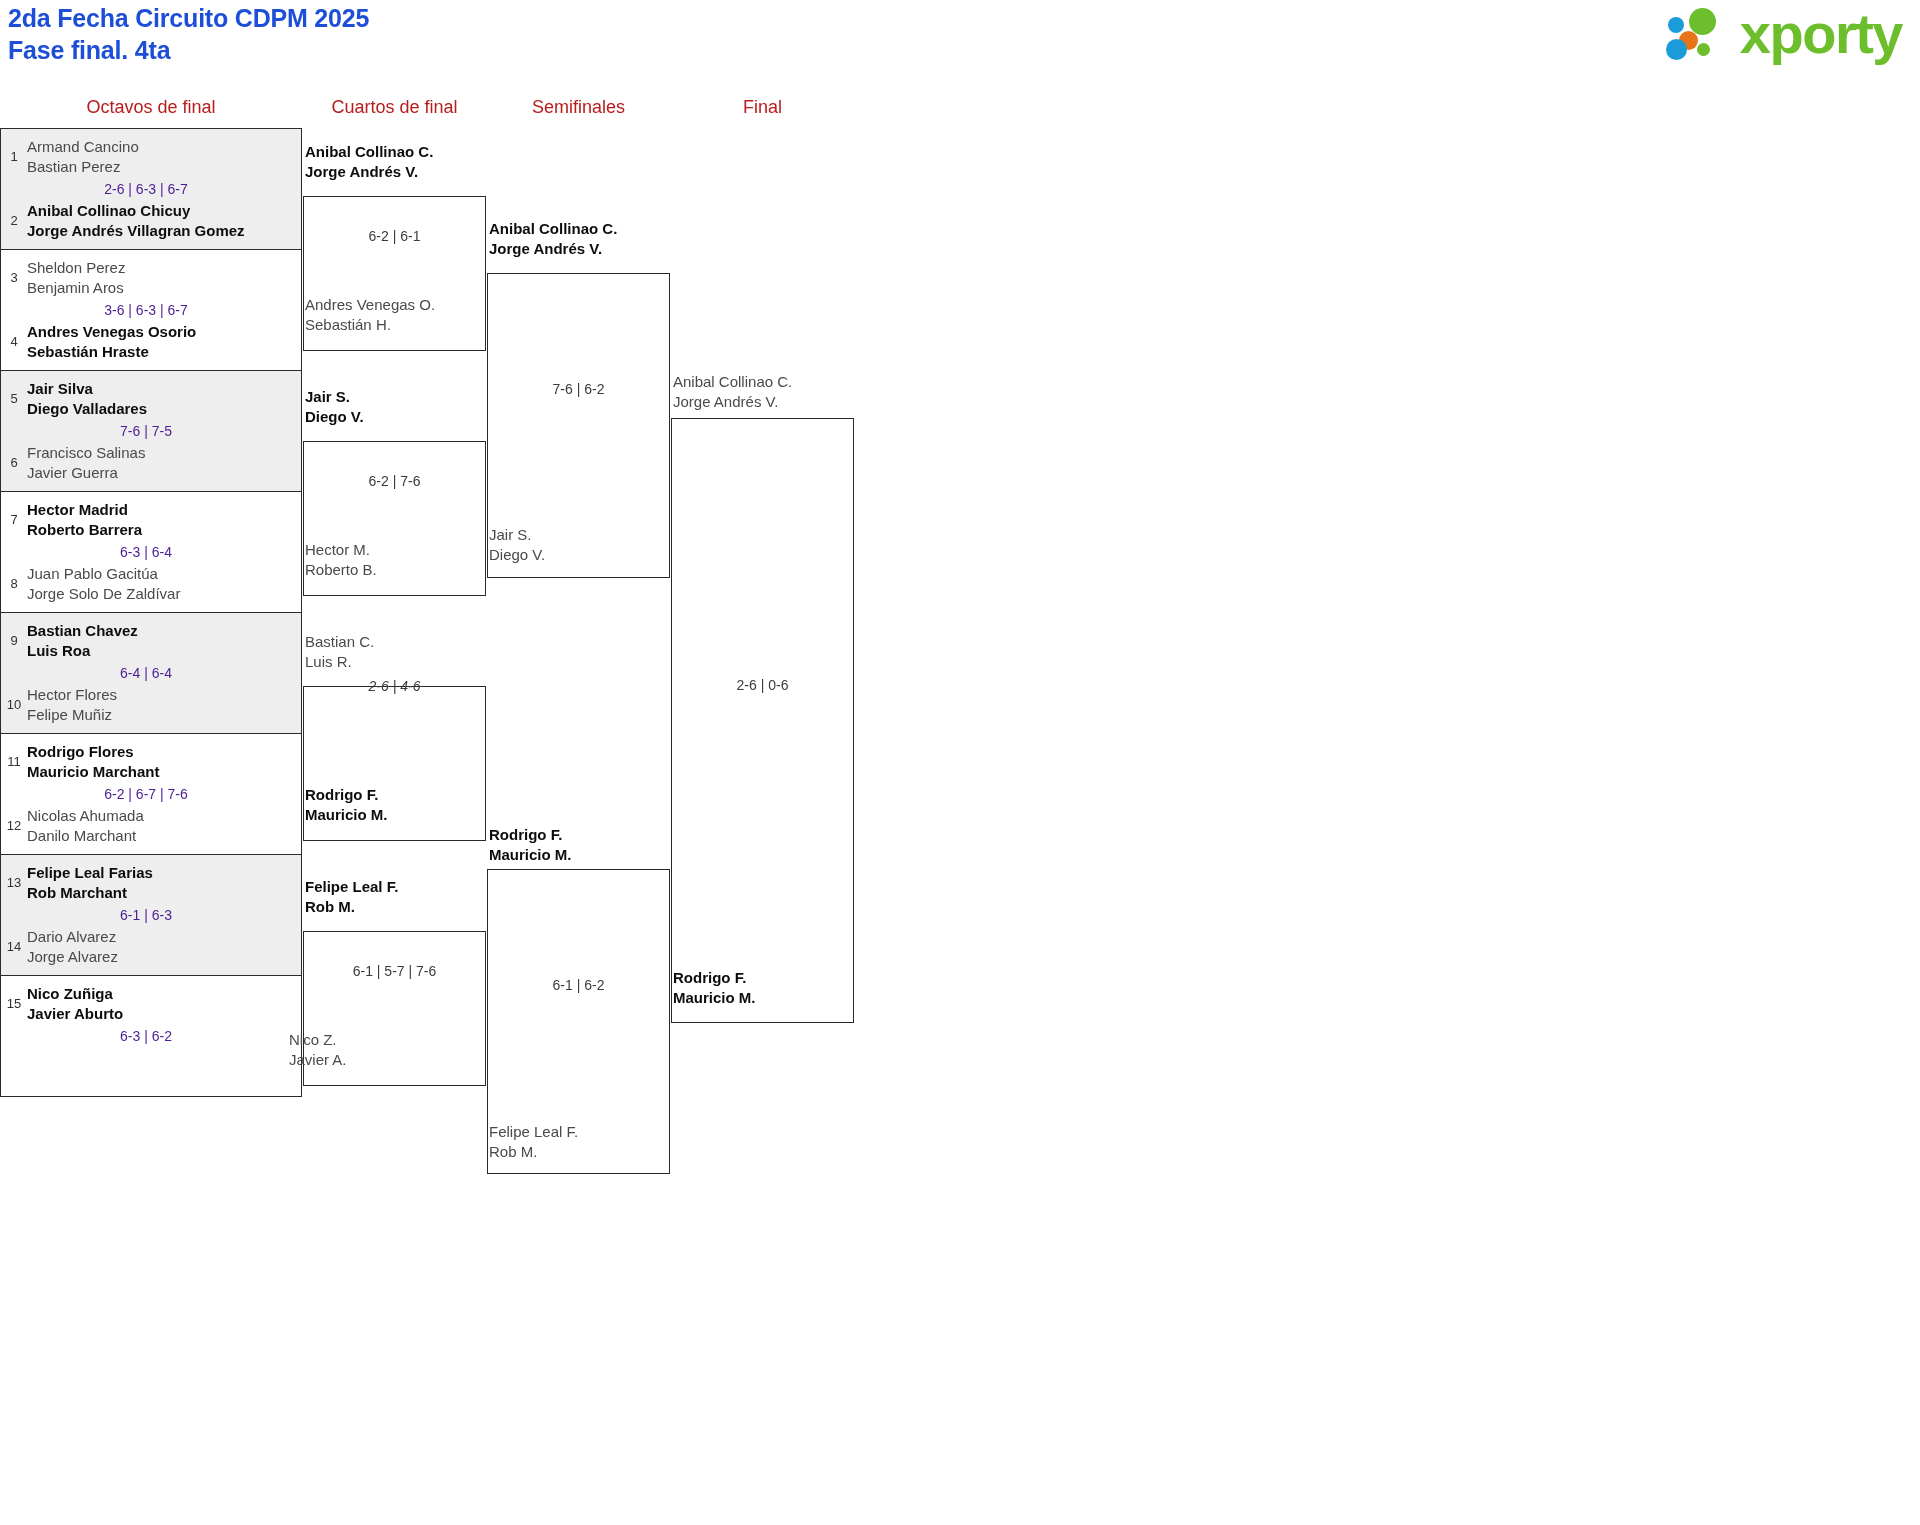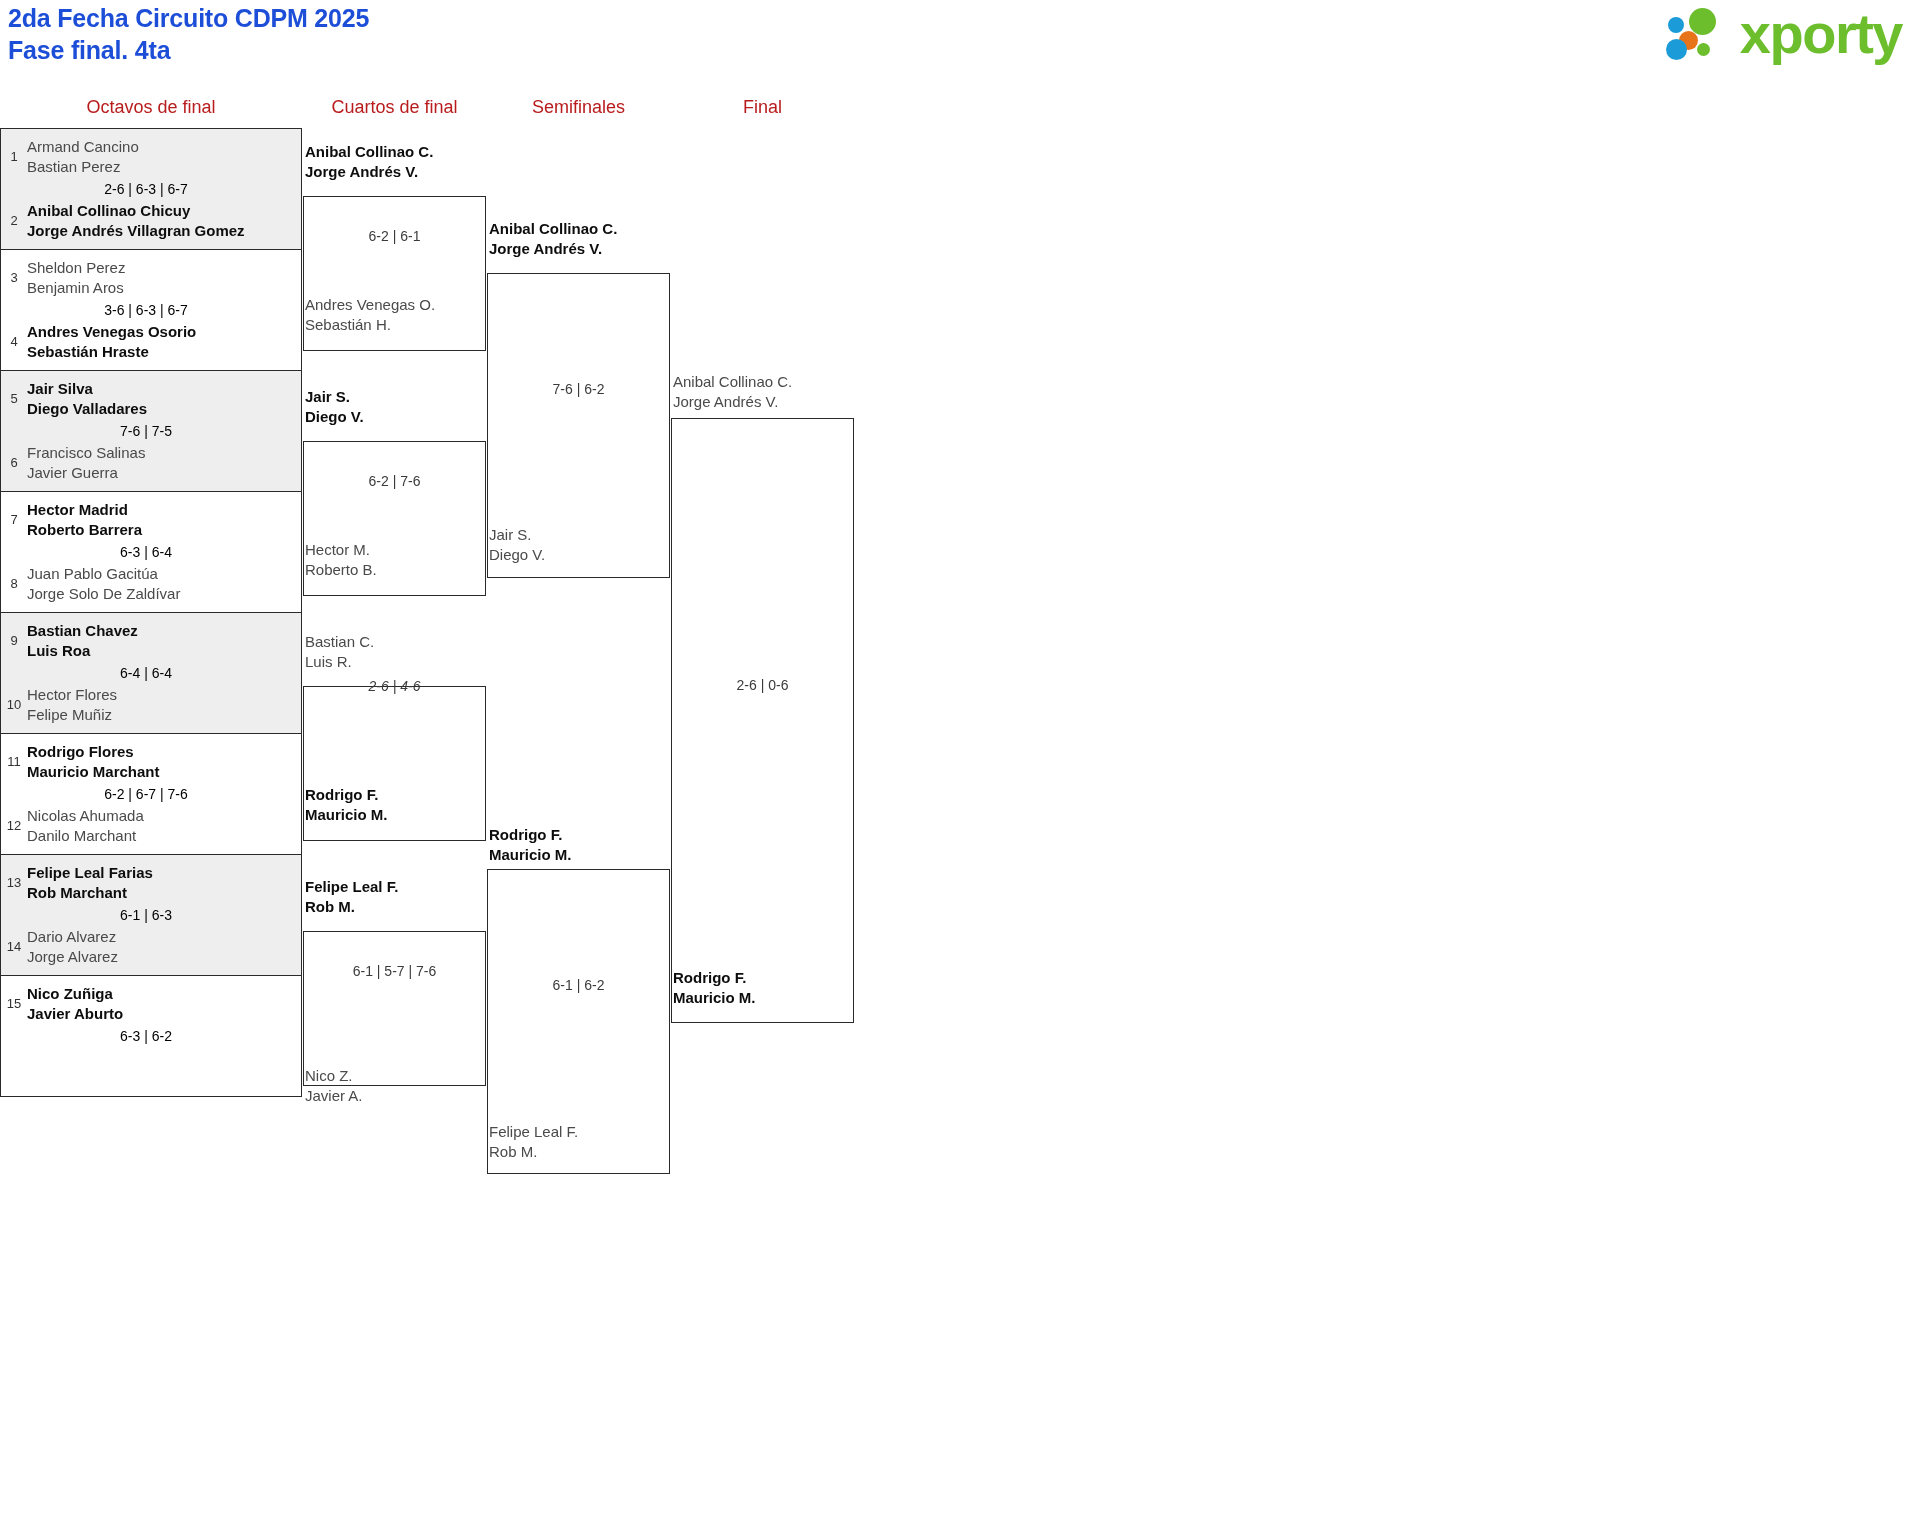--- a/index.html
+++ b/index.html
@@ -108,21 +108,21 @@
     white-space: nowrap;
   }
   .r1-names.winner { color: #0d0d0d; font-weight: bold; }
   .r1-score {
     position: absolute;
     left: 0; right: 10px;
     top: 50%;
     transform: translateY(-50%);
     text-align: center;
     font-size: 14px;
-    color: #000000;
+    color: #4c1d95;
     white-space: nowrap;
   }
 
   
   .conn-box {
     position: absolute;
     border: 1.6px solid #2a2a2a;
     background: transparent;
   }
   .conn-score {
@@ -340,21 +340,21 @@
     <div>Rodrigo F.</div>
     <div>Mauricio M.</div>
   </div>
 
   <div class="adv-team winner" style="left:305px; top:877px;">
     <div>Felipe Leal F.</div>
     <div>Rob M.</div>
   </div>
   <div class="conn-box" style="left:303px; top:931px; width:183px; height:155px;"></div>
   <div class="conn-score" style="left:303px; top:963px; width:183px;">6-1 | 5-7 | 7-6</div>
-  <div class="adv-team" style="left:305px; top:1030px;margin-top:36px;">
+  <div class="adv-team" style="left:289px; top:1030px;">
     <div>Nico Z.</div>
     <div>Javier A.</div>
   </div>
 
   <div class="adv-team winner" style="left:489px; top:219px;">
     <div>Anibal Collinao C.</div>
     <div>Jorge Andrés V.</div>
   </div>
   <div class="conn-box" style="left:487px; top:273px; width:183px; height:305px;"></div>
   <div class="conn-score" style="left:487px; top:381px; width:183px;">7-6 | 6-2</div>

